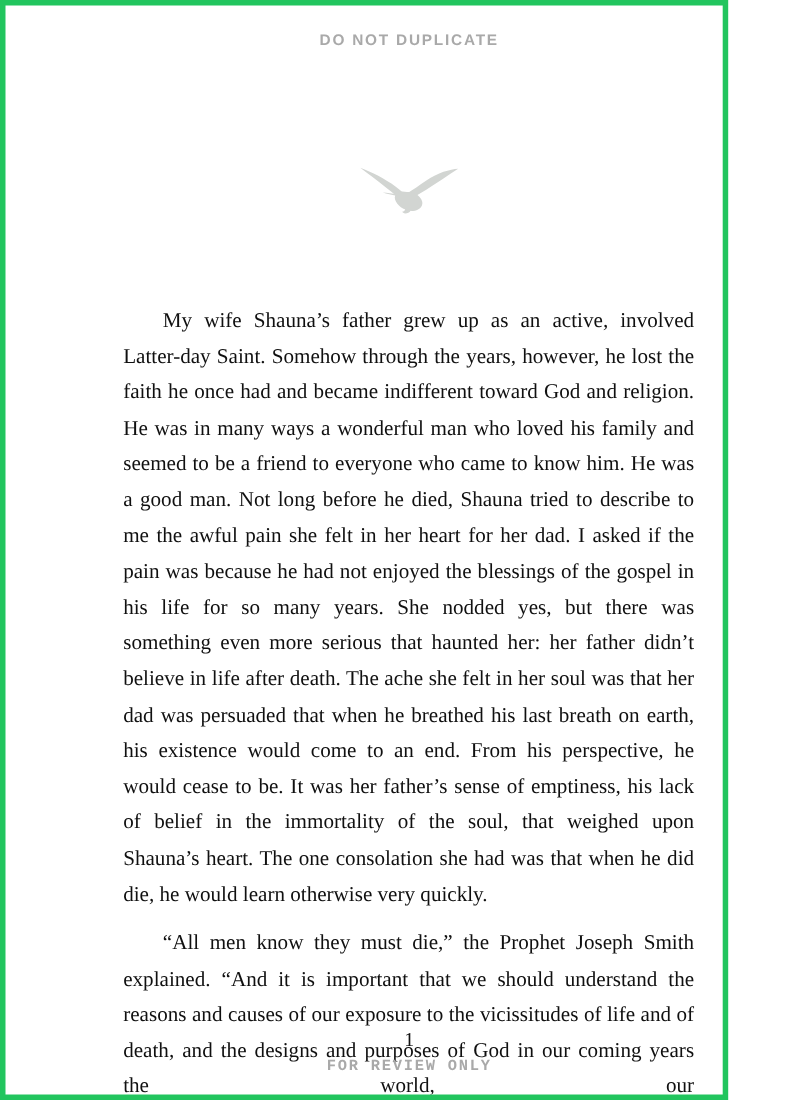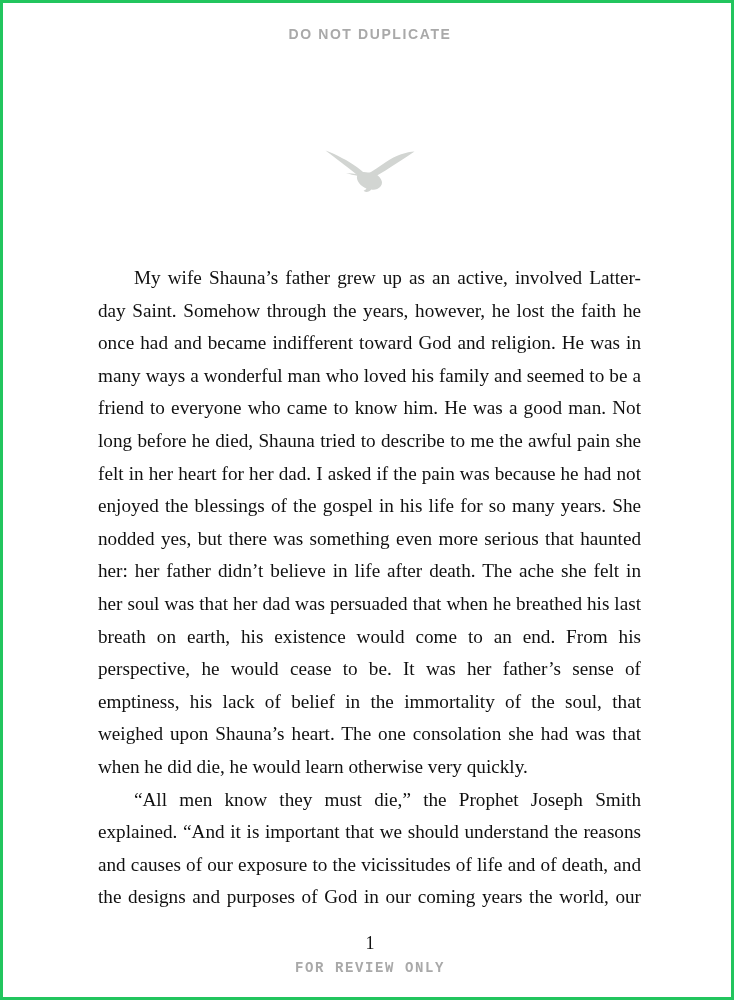--- a/index.html
+++ b/index.html
@@ -4,25 +4,25 @@
 <title>Book Page Proof</title>
 <style>
   html, body {
     margin: 0;
     padding: 0;
     background: #ffffff;
   }
 
   .page {
     position: relative;
-    width: 734px;
+    width: 662px;
     height: 1000px;
     box-sizing: border-box;
     background: #ffffff;
-    border: 3px solid #22c55e;
+    border: 5px solid #22c55e;
     overflow: hidden;
     font-family: "Liberation Serif", "DejaVu Serif", serif;
   }
 
   
   .watermark-top {
     position: absolute;
     top: 23px;
     left: 0;
     width: 734px;
@@ -57,21 +57,21 @@
     top: 259px;
     width: 543px;
     text-align: justify;
     text-justify: inter-word;
     font-size: 19.2px;
     line-height: 32.6px;
     color: #101010;
     -webkit-font-smoothing: antialiased;
   }
   .body-text p {
-    margin: 0;
+    margin: 12px;
     text-indent: 36px;
     text-align: justify;
   }
   .body-text p:last-child {
     text-align: justify;
   }
   
   .body-text p.stretch-last {
     text-align-last: justify;
   }

